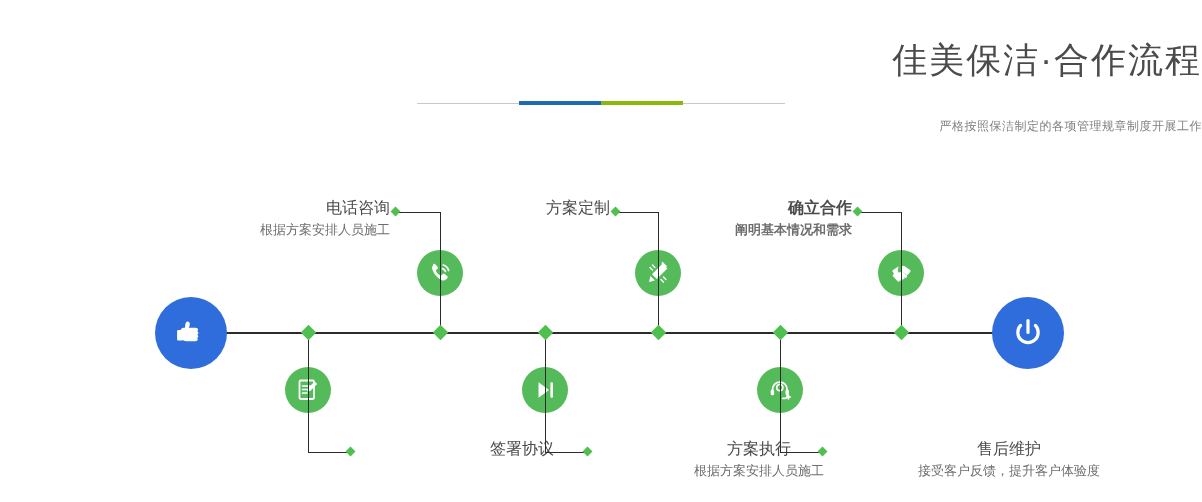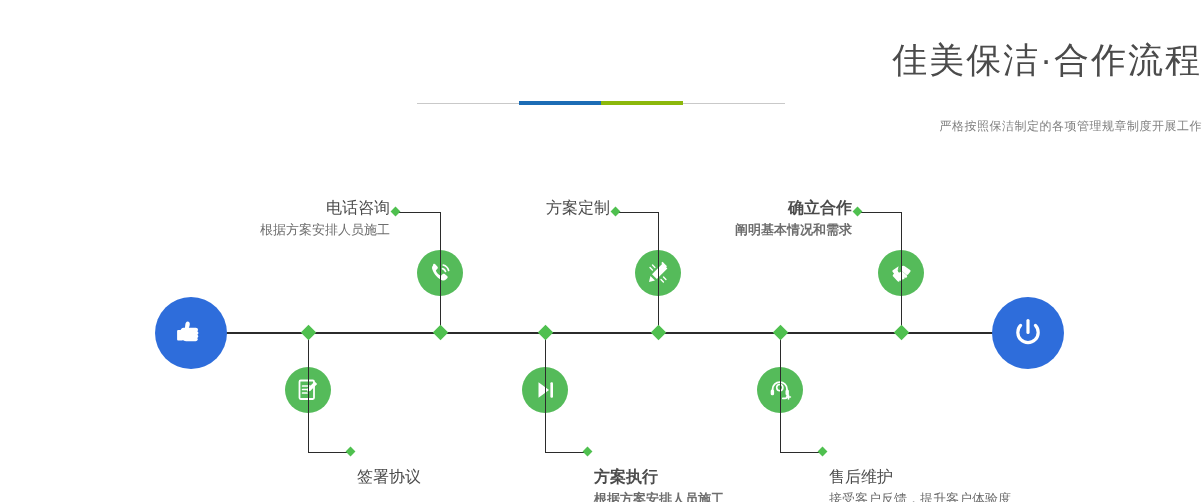--- a/index.html
+++ b/index.html
@@ -56,21 +56,21 @@
     transform:rotate(45deg);
   }
   .vline{position:absolute;width:1px;background:#2b2b2b;}
   .hline{position:absolute;height:1px;background:#2b2b2b;}
   .tip{position:absolute;width:7px;height:7px;background:#4fc04f;transform:rotate(45deg);}
 
   .lbl{position:absolute;white-space:nowrap;}
   .lbl .t{font-size:16px;color:#4b4b4b;line-height:20px;}
   .lbl .s{font-size:13px;color:#6d6d6d;line-height:19px;margin-top:2px;}
   .lbl.top{text-align:right;}
-  .lbl.bot{text-align:left;margin-top:28px;}
+  .lbl.bot{text-align:center;}
 </style>
 </head>
 <body>
 
 <div class="page">
 
   <div class="header">
     <div class="title">佳美保洁·合作流程</div>
     <div class="divider">
       <div class="hair"></div>
@@ -195,21 +195,21 @@
         <svg width="26" height="26" viewBox="0 0 26 26">
           <path fill="#ffffff" d="M6.5 5.2L17.0 13.0 6.5 20.8z"></path>
           <rect x="18.4" y="5.2" width="2.6" height="15.6" rx="1.1" fill="#ffffff"></rect>
         </svg>
       </span>
     </div>
     <div class="vline" style="left:545px;top:320px;height:120px;"></div>
     <div class="hline" style="left:545px;top:440px;width:42px;"></div>
     <div class="tip" style="left:584px;top:436px;"></div>
     <div class="diamond" style="left:540px;top:315px;"></div>
-    <div class="lbl bot" style="left:594px;top:427px;width:330px;font-weight:bold;">
+    <div class="lbl bot" style="left:594px;top:427px;width:330px;">
       <div class="t">方案执行</div>
       <div class="s">根据方案安排人员施工</div>
     </div>
 
     <div class="node" style="left:757px;top:355px;">
       <span>
         <svg width="26" height="26" viewBox="0 0 26 26">
           <path d="M5.6 14.5v-2.2a7.2 7.2 0 0 1 14.4 0v2.2" fill="none" stroke="#ffffff" stroke-width="1.8" stroke-linecap="round"></path>
           <rect x="3.7" y="12.6" width="3.4" height="5.6" rx="1.5" fill="#ffffff"></rect>
           <rect x="18.5" y="12.6" width="3.4" height="5.6" rx="1.5" fill="#ffffff"></rect>

